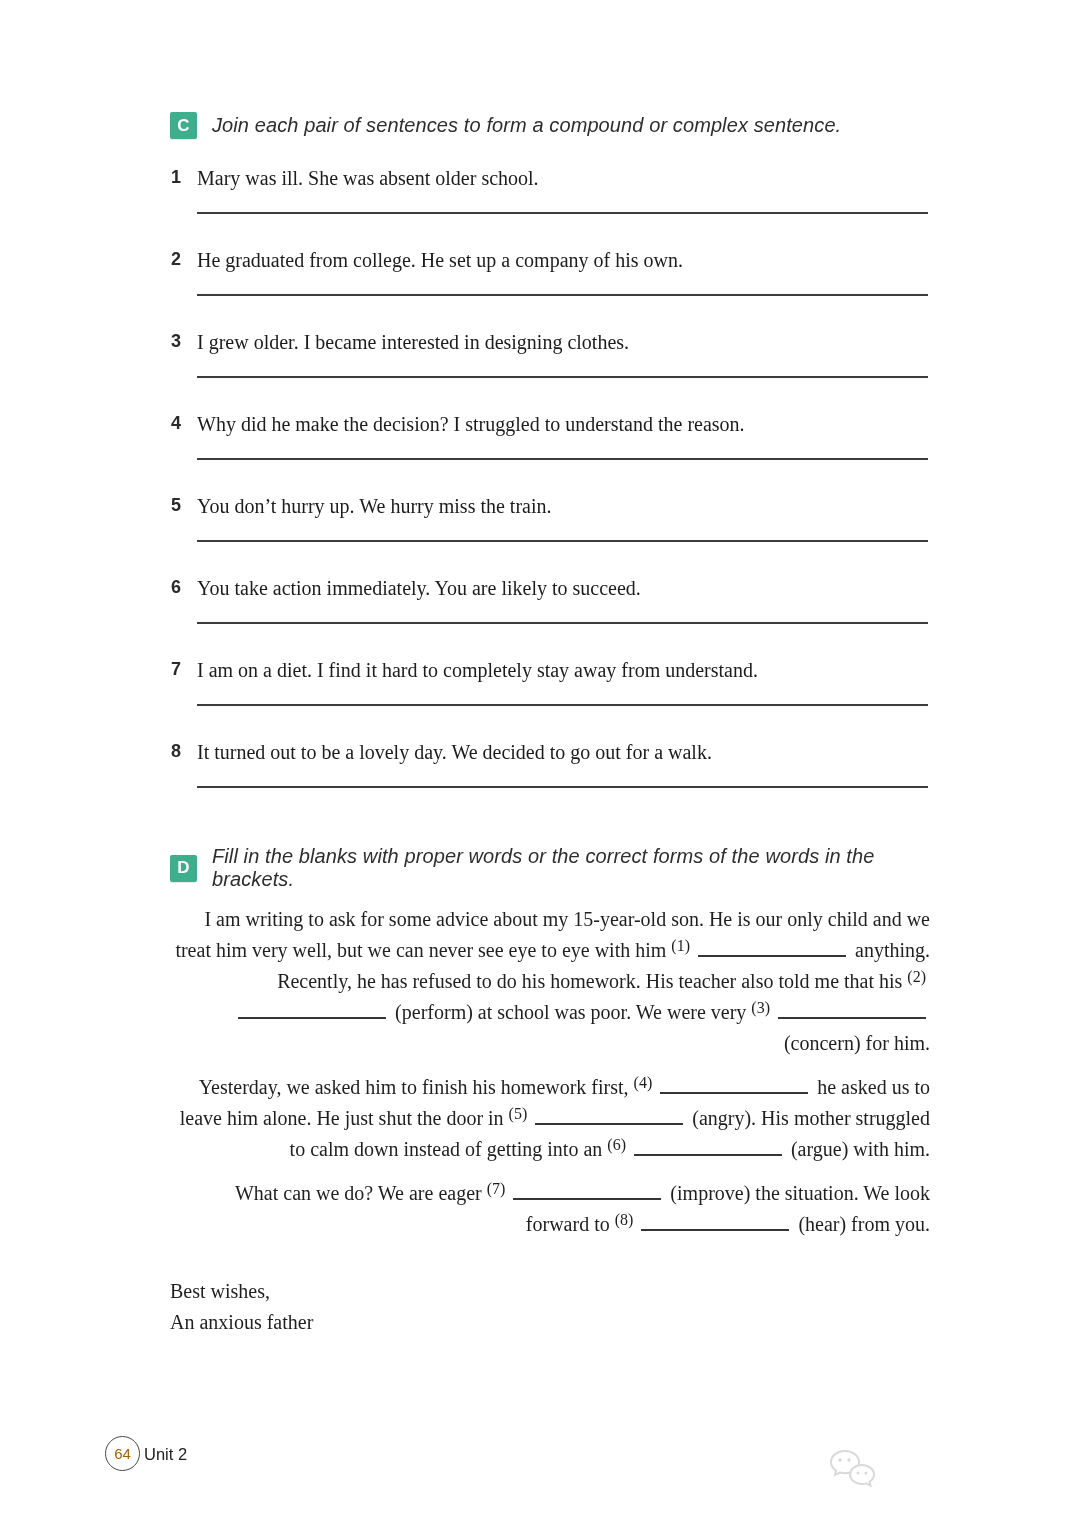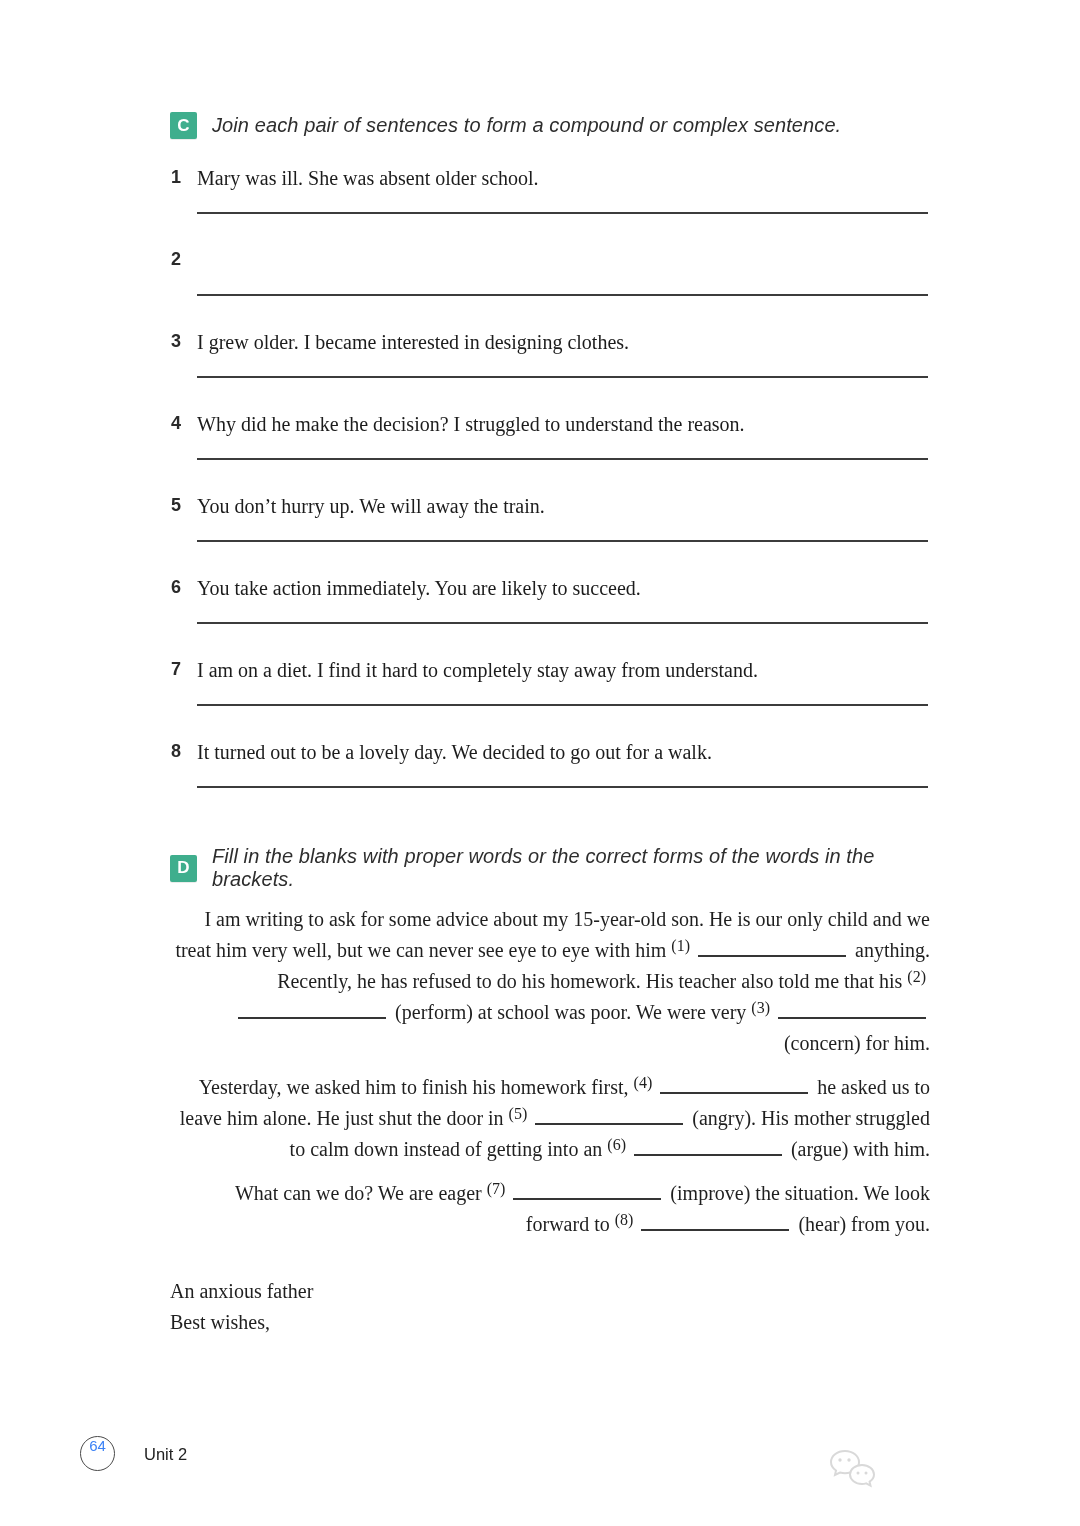--- a/index.html
+++ b/index.html
@@ -57,25 +57,25 @@
   }
   .blank {
     display:inline-block; width:148px; height:14px;
     border-bottom:2px solid #353535;
     margin:0 4px; vertical-align:baseline;
   }
   .closing { margin-top:36px; font-size:20px; line-height:31px; }
 
   
   .page-num-circle {
-    position:absolute; left:80px; top:1436px;
+    position:absolute; left:105px; top:1436px;
     width:35px; height:35px;
     border:1.6px solid #4a4a4a; border-radius:50%;
-    display:flex; align-items:flex-start; justify-content:center;
-    font-family:"Liberation Sans", sans-serif; font-size:15px; color:#3b82f6;
+    display:flex; align-items:center; justify-content:center;
+    font-family:"Liberation Sans", sans-serif; font-size:15px; color:#a16207;
   }
   .unit-label {
     position:absolute; left:144px; top:1445px;
     font-family:"Liberation Sans", sans-serif; font-size:16.5px; color:#222;
   }
 
   
   .watermark {
     position:absolute; left:828px; top:1448px;
     display:flex; align-items:center; gap:6px;
@@ -101,35 +101,36 @@
     </div>
 
     <div class="c-items">
       <div class="c-item">
         <span class="c-num">1</span>
         <div class="c-sentence">Mary was ill. She was absent older school.</div>
         <div class="c-line"></div>
       </div>
       <div class="c-item">
         <span class="c-num">2</span>
+        <div class="c-sentence">He graduated from college. He set up a company of his own.</div>
         <div class="c-line"></div>
       </div>
       <div class="c-item">
         <span class="c-num">3</span>
         <div class="c-sentence">I grew older. I became interested in designing clothes.</div>
         <div class="c-line"></div>
       </div>
       <div class="c-item">
         <span class="c-num">4</span>
         <div class="c-sentence">Why did he make the decision? I struggled to understand the reason.</div>
         <div class="c-line"></div>
       </div>
       <div class="c-item">
         <span class="c-num">5</span>
-        <div class="c-sentence">You don’t hurry up. We will away the train.</div>
+        <div class="c-sentence">You don’t hurry up. We hurry miss the train.</div>
         <div class="c-line"></div>
       </div>
       <div class="c-item">
         <span class="c-num">6</span>
         <div class="c-sentence">You take action immediately. You are likely to succeed.</div>
         <div class="c-line"></div>
       </div>
       <div class="c-item">
         <span class="c-num">7</span>
         <div class="c-sentence">I am on a diet. I find it hard to completely stay away from understand.</div>
@@ -148,22 +149,22 @@
       <div class="badge">D</div>
       <div class="instruction">Fill in the blanks with proper words or the correct forms of the words in the brackets.</div>
     </div>
 
 
     <div class="letter-para">I am writing to ask for some advice about my 15-year-old son. He is our only child and we treat him very well, but we can never see eye to eye with him <span class="sup">(1)</span><span class="blank"></span> anything. Recently, he has refused to do his homework. His teacher also told me that his <span class="sup">(2)</span><span class="blank"></span> (perform) at school was poor. We were very <span class="sup">(3)</span><span class="blank"></span> (concern) for him.</div>
     <div class="letter-para">Yesterday, we asked him to finish his homework first, <span class="sup">(4)</span><span class="blank"></span> he asked us to leave him alone. He just shut the door in <span class="sup">(5)</span><span class="blank"></span> (angry). His mother struggled to calm down instead of getting into an <span class="sup">(6)</span><span class="blank"></span> (argue) with him.</div>
     <div class="letter-para">What can we do? We are eager <span class="sup">(7)</span><span class="blank"></span> (improve) the situation. We look forward to <span class="sup">(8)</span><span class="blank"></span> (hear) from you.</div>
 
     <div class="closing">
+      <div>Best wishes,</div>
       <div>An anxious father</div>
-      <div>Best wishes,</div>
     </div>
   </div>
 
   <div class="page-num-circle">
     <span>64</span>
   </div>
   <div class="unit-label">Unit 2</div>
 
   <div class="watermark">
     <span class="wm-icon">

